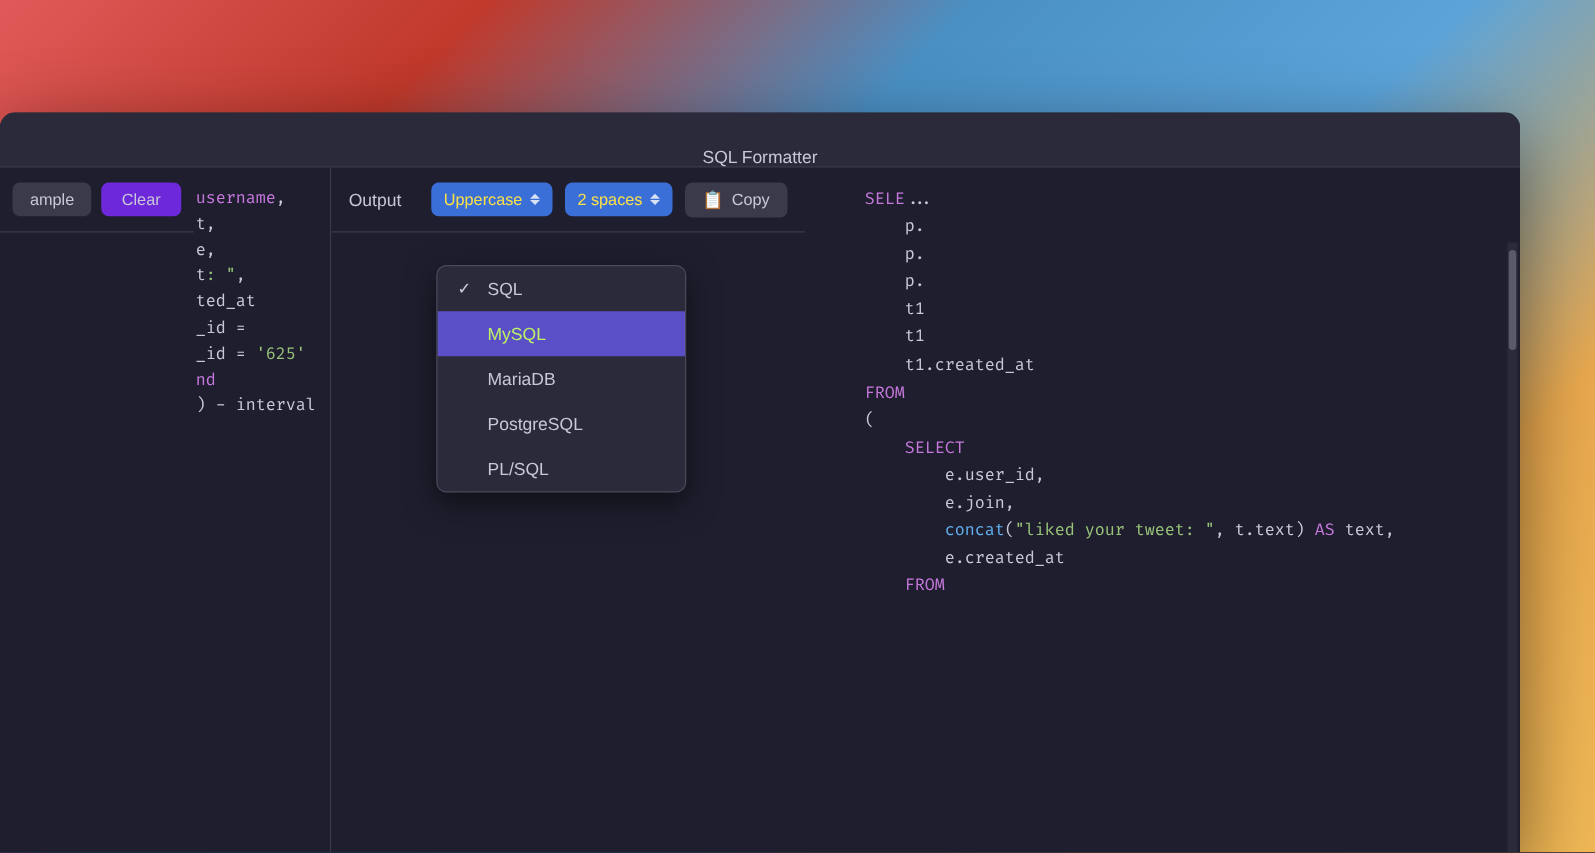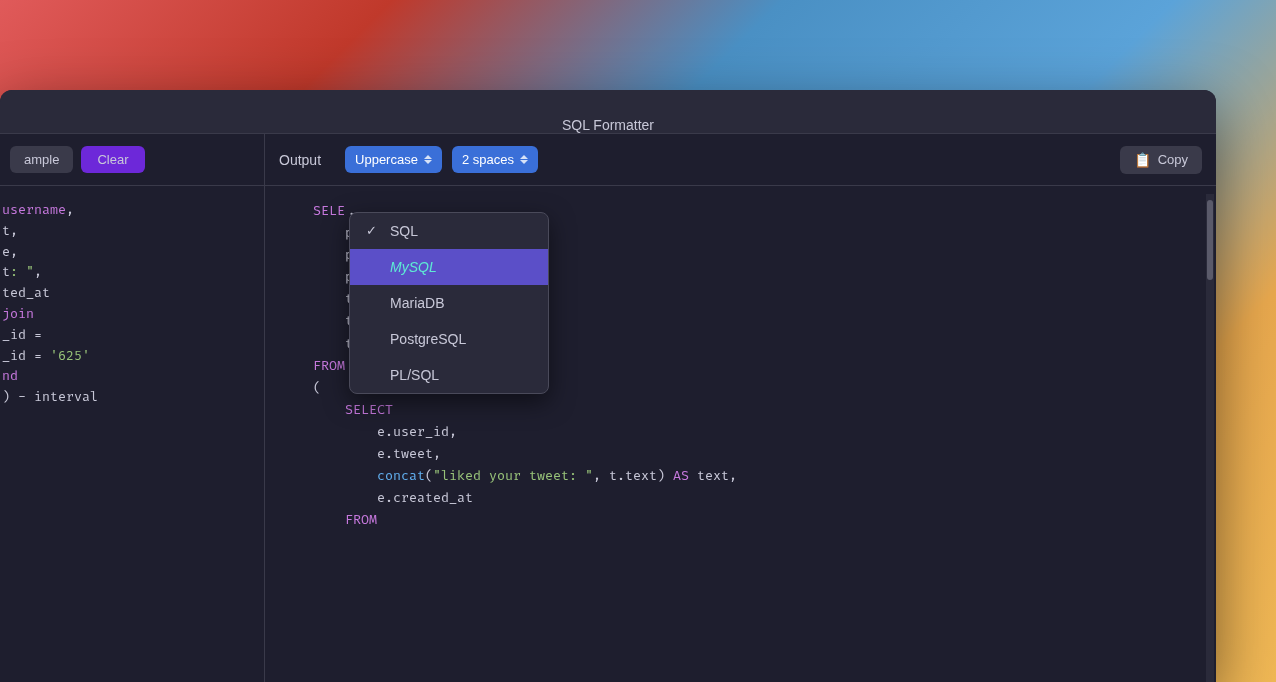--- a/index.html
+++ b/index.html
@@ -59,21 +59,21 @@
       display: flex;
       flex: 1;
       overflow: hidden;
     }
 
     
     .left-panel {
       width: 265px;
       background: #1e1e2e;
       display: flex;
-      flex-direction: column;
+      flex-direction: row;
       border-right: 1px solid #3a3a4a;
       flex-shrink: 0;
     }
 
     .left-toolbar {
       height: 52px;
       display: flex;
       align-items: center;
       padding: 0 10px;
       gap: 8px;
@@ -109,21 +109,21 @@
       line-height: 1.6;
       overflow: hidden;
       color: #c8c8d8;
     }
 
     
     .right-panel {
       flex: 1;
       background: #1e1e2e;
       display: flex;
-      flex-direction: column;
+      flex-direction: row;
       position: relative;
     }
 
     .right-toolbar {
       height: 52px;
       display: flex;
       align-items: center;
       padding: 0 14px;
       gap: 10px;
       border-bottom: 1px solid #3a3a4a;
@@ -135,21 +135,21 @@
       margin-right: 4px;
     }
 
     .dialect-dropdown {
       position: relative;
     }
 
     .stepper-btn {
       background: #3a6fd8;
       border: none;
-      color: #ffffff;
+      color: #fde047;
       padding: 6px 10px;
       border-radius: 6px;
       font-size: 13px;
       cursor: pointer;
       display: flex;
       align-items: center;
       gap: 6px;
     }
 
     .stepper-arrows {
@@ -241,22 +241,21 @@
       color: #c8c8d8;
       font-size: 14px;
       cursor: pointer;
       display: flex;
       align-items: center;
       gap: 8px;
     }
 
     .dropdown-item.selected-mysql {
       background: #5b4fc8;
-      color: #5eead4;
-      font-style: italic;
+      color: #bef264;
     }
 
     .checkmark {
       color: #c8c8d8;
       font-size: 13px;
       width: 16px;
     }
 
     
     .kw { color: #c678dd; }
@@ -285,21 +284,20 @@
       <div class="left-toolbar">
         <button class="btn-sample">ample</button>
         <button class="btn-clear">Clear</button>
       </div>
       <div class="left-code">
         <span class="code-line"><span class="kw">username</span>,</span>
         <span class="code-line">t,</span>
         <span class="code-line">e,</span>
         <span class="code-line">t<span class="str">: "</span>,</span>
         <span class="code-line">ted_at</span>
-        <span class="code-line"><span class="kw">join</span></span>
         <span class="code-line">_id =</span>
         <span class="code-line">_id = <span class="str">'625'</span></span>
         <span class="code-line"><span class="kw">nd</span></span>
         <span class="code-line">) - interval</span>
       </div>
     </div>
 
     <div class="right-panel">
 
       <div class="right-toolbar">
@@ -358,21 +356,21 @@
         <span class="code-line">        p.</span>
         <span class="code-line">        p.</span>
         <span class="code-line">        p.</span>
         <span class="code-line">        t1</span>
         <span class="code-line">        t1</span>
         <span class="code-line">        t1.created_at</span>
         <span class="code-line">    <span class="kw">FROM</span></span>
         <span class="code-line">    (</span>
         <span class="code-line">        <span class="kw">SELECT</span></span>
         <span class="code-line">            e.user_id,</span>
-        <span class="code-line">            e.tweet,</span>
+        <span class="code-line">            e.join,</span>
         <span class="code-line">            <span class="fn">concat</span>(<span class="str">"liked your tweet: "</span>, t.text) <span class="kw">AS</span> text,</span>
         <span class="code-line">            e.created_at</span>
         <span class="code-line">        <span class="kw">FROM</span></span>
       </div>
 
       <div class="scrollbar">
         <div class="scrollbar-thumb"></div>
       </div>
 
     </div>

